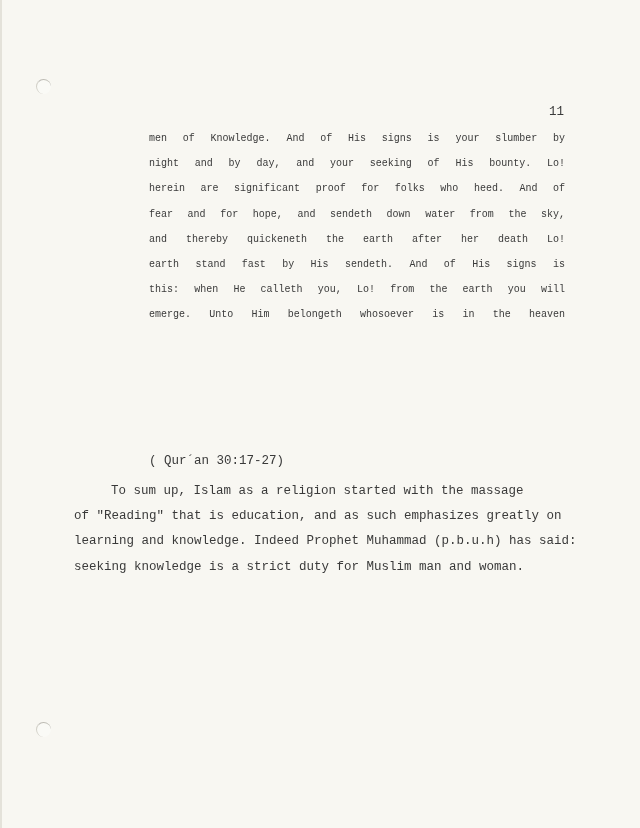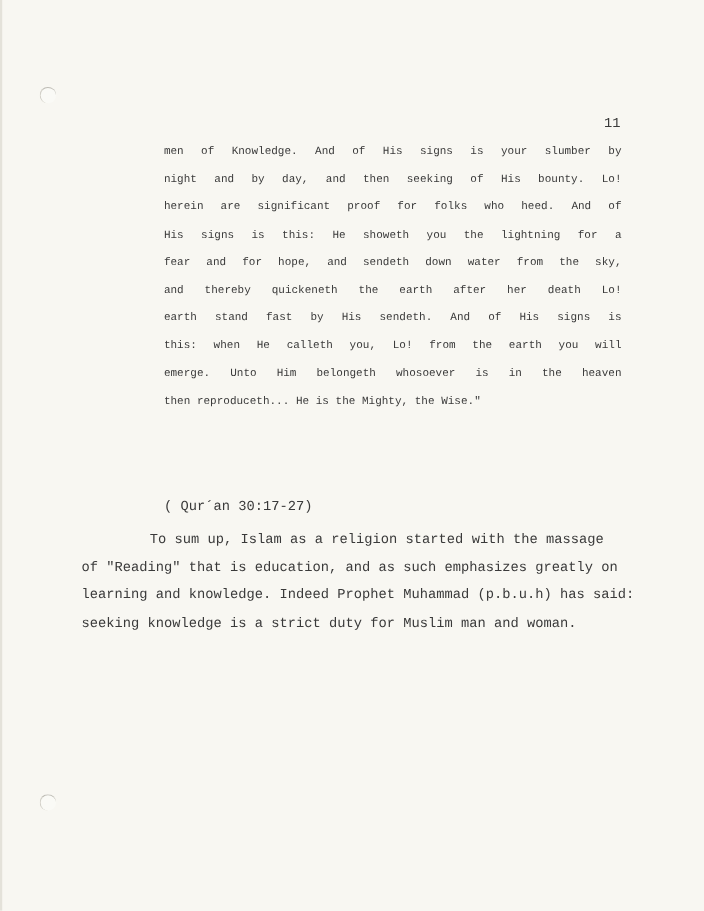--- a/index.html
+++ b/index.html
@@ -46,42 +46,40 @@
       white-space: pre;
     }
     .summary {
       position: absolute;
       left: 72px; top: 479px;
       width: 500px;
       font-size: 12.5px;
       line-height: 25.2px;
     }
     .sline { display: block; white-space: pre; }
-    .sline.indent { padding-left: 37px; text-align: center; }
+    .sline.indent { padding-left: 37px; }
   </style>
 </head>
 <body>
 
 <div class="page">
   <div class="hole" style="left:34px; top:79px;"></div>
   <div class="hole" style="left:34px; top:722px;"></div>
 
   <div class="page-number">11</div>
 
   <div class="quote-block">
     <span class="qline just">men of Knowledge.  And of His signs is your slumber by</span>
-    <span class="qline just">night and by day, and then seeking of His bounty.  Lo!</span>
+    <span class="qline just">night and by day, and your seeking of His bounty.  Lo!</span>
     <span class="qline just">herein are significant proof for folks who heed.  And of</span>
-    <span class="qline just">His signs is this: He showeth you the lightning for a</span>
     <span class="qline just">fear and for hope, and sendeth down water from the sky,</span>
     <span class="qline just">and thereby quickeneth the earth after her death Lo!</span>
     <span class="qline just">earth stand fast by His sendeth.  And of His signs is</span>
     <span class="qline just">this: when He calleth you, Lo!  from the earth you will</span>
     <span class="qline just">emerge.  Unto Him belongeth whosoever is in the heaven</span>
-    <span class="qline">then reproduceth... He is the Mighty, the Wise."</span>
   </div>
 
   <div class="citation">( Qur´an 30:17-27)</div>
 
   <div class="summary">
     <span class="sline indent">To sum up, Islam as a religion started with the massage</span>
     <span class="sline">of "Reading" that is education, and as such emphasizes greatly on</span>
     <span class="sline">learning and knowledge. Indeed Prophet Muhammad (p.b.u.h) has said:</span>
     <span class="sline">seeking knowledge is a strict duty for Muslim man and woman.</span>
   </div>

